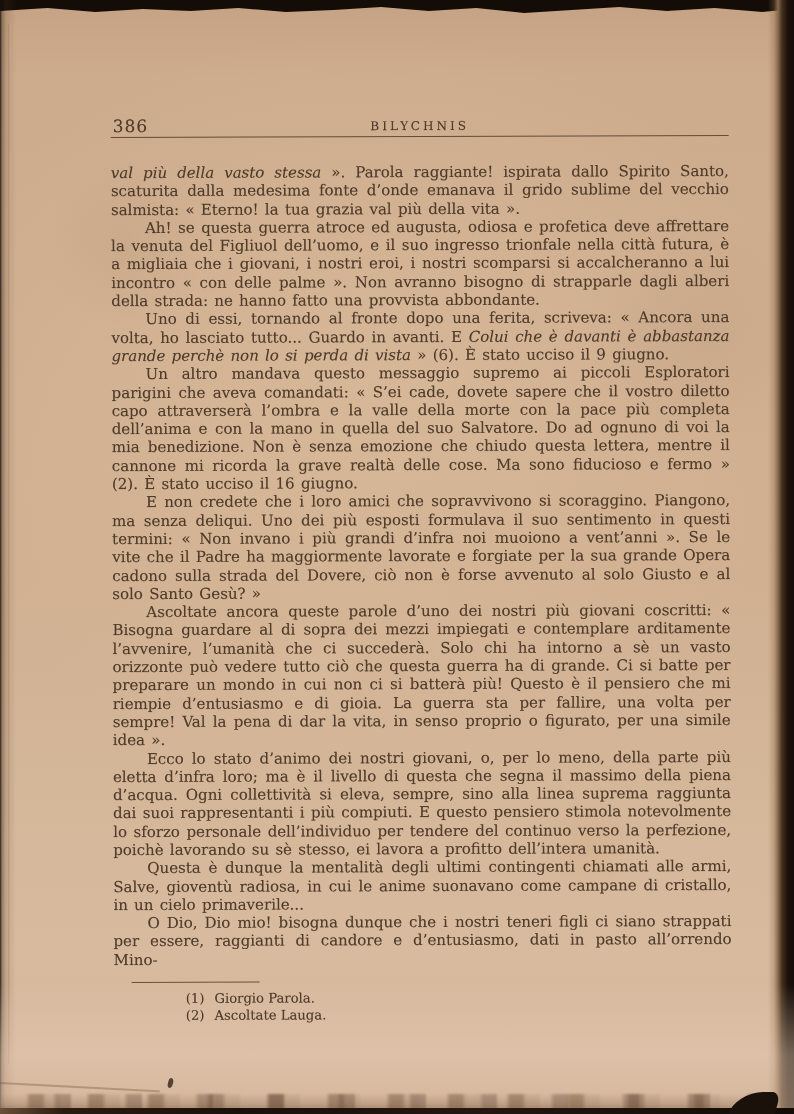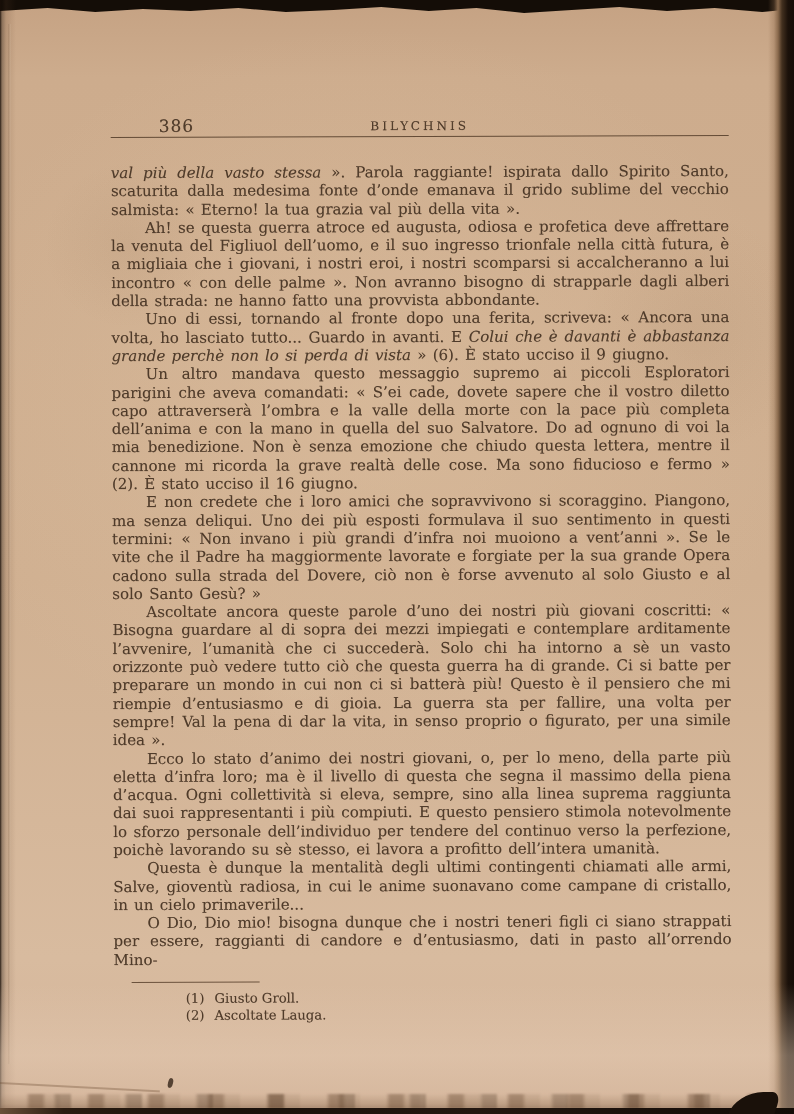--- a/index.html
+++ b/index.html
@@ -82,21 +82,21 @@
   
   .page-content {
     position: absolute; left: 112px; top: 0; width: 618px;
     color: #4f3b2a;
     transform: rotate(-0.2deg);
     text-shadow: 0.2px 0.2px 0.3px rgba(60,42,28,0.35);
   }
   .page-header { position: relative; margin-top: 112px; height: 24px; }
   .page-number {
     position: absolute; left: 2px; bottom: 1px;
-    font-size: 17px; letter-spacing: 1px; margin-left: 46px;
+    font-size: 17px; letter-spacing: 1px;
   }
   .running-head {
     position: absolute; left: 0; right: 0; bottom: 3px; text-align: center;
     font-size: 12px; letter-spacing: 3px;
   }
   .header-rule {
     border: none; margin: 0;
     border-top: 1.6px solid rgba(88,64,44,0.9);
   }
 
@@ -158,18 +158,18 @@
       <p class="para"><span>Ecco lo stato d’animo dei nostri giovani, o, per lo meno, della parte più eletta d’infra loro; ma è il livello di questa che segna il massimo della piena d’acqua. Ogni collettività si eleva, sempre, sino alla linea suprema raggiunta dai suoi rappresentanti i più compiuti. E questo pensiero stimola notevolmente lo sforzo personale dell’individuo per tendere del continuo verso la perfezione, poichè lavorando su sè stesso, ei lavora a profitto dell’intera umanità.</span></p>
 
       <p class="para"><span>Questa è dunque la mentalità degli ultimi contingenti chiamati alle armi, Salve, gioventù radiosa, in cui le anime suonavano come campane di cristallo, in un cielo primaverile...</span></p>
 
       <p class="para"><span>O Dio, Dio mio! bisogna dunque che i nostri teneri figli ci siano strappati per essere, raggianti di candore e d’entusiasmo, dati in pasto all’orrendo Mino-</span></p>
 
     </div>
 
     <div class="footnotes">
       <hr class="footnote-rule">
-      <div class="footnote"><span class="fn-marker">(1)</span><span class="fn-text">Giusto Groll.</span></div>
+      <div class="footnote"><span class="fn-marker">(1)</span><span class="fn-text">Giorgio Parola.</span></div>
       <div class="footnote"><span class="fn-marker">(2)</span><span class="fn-text">Ascoltate Lauga.</span></div>
     </div>
 
   </div>
 </div>
 
 </body></html>

